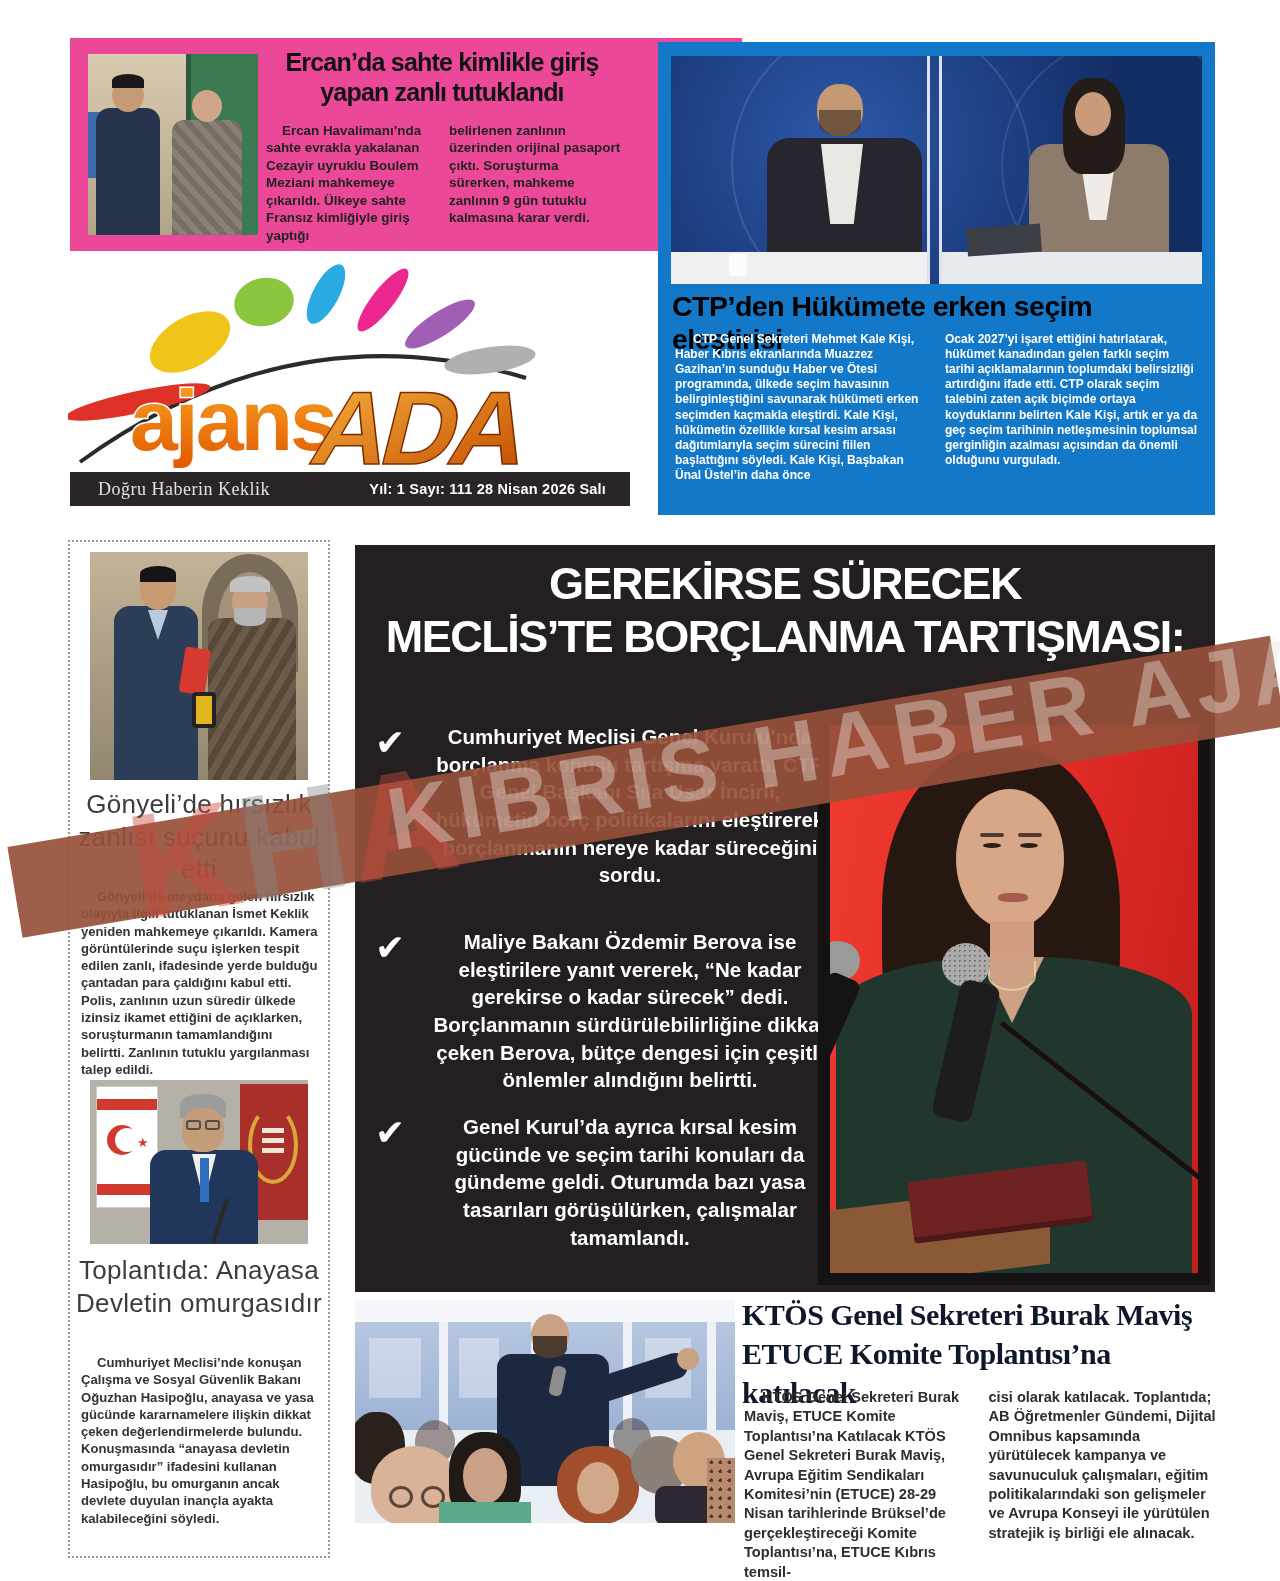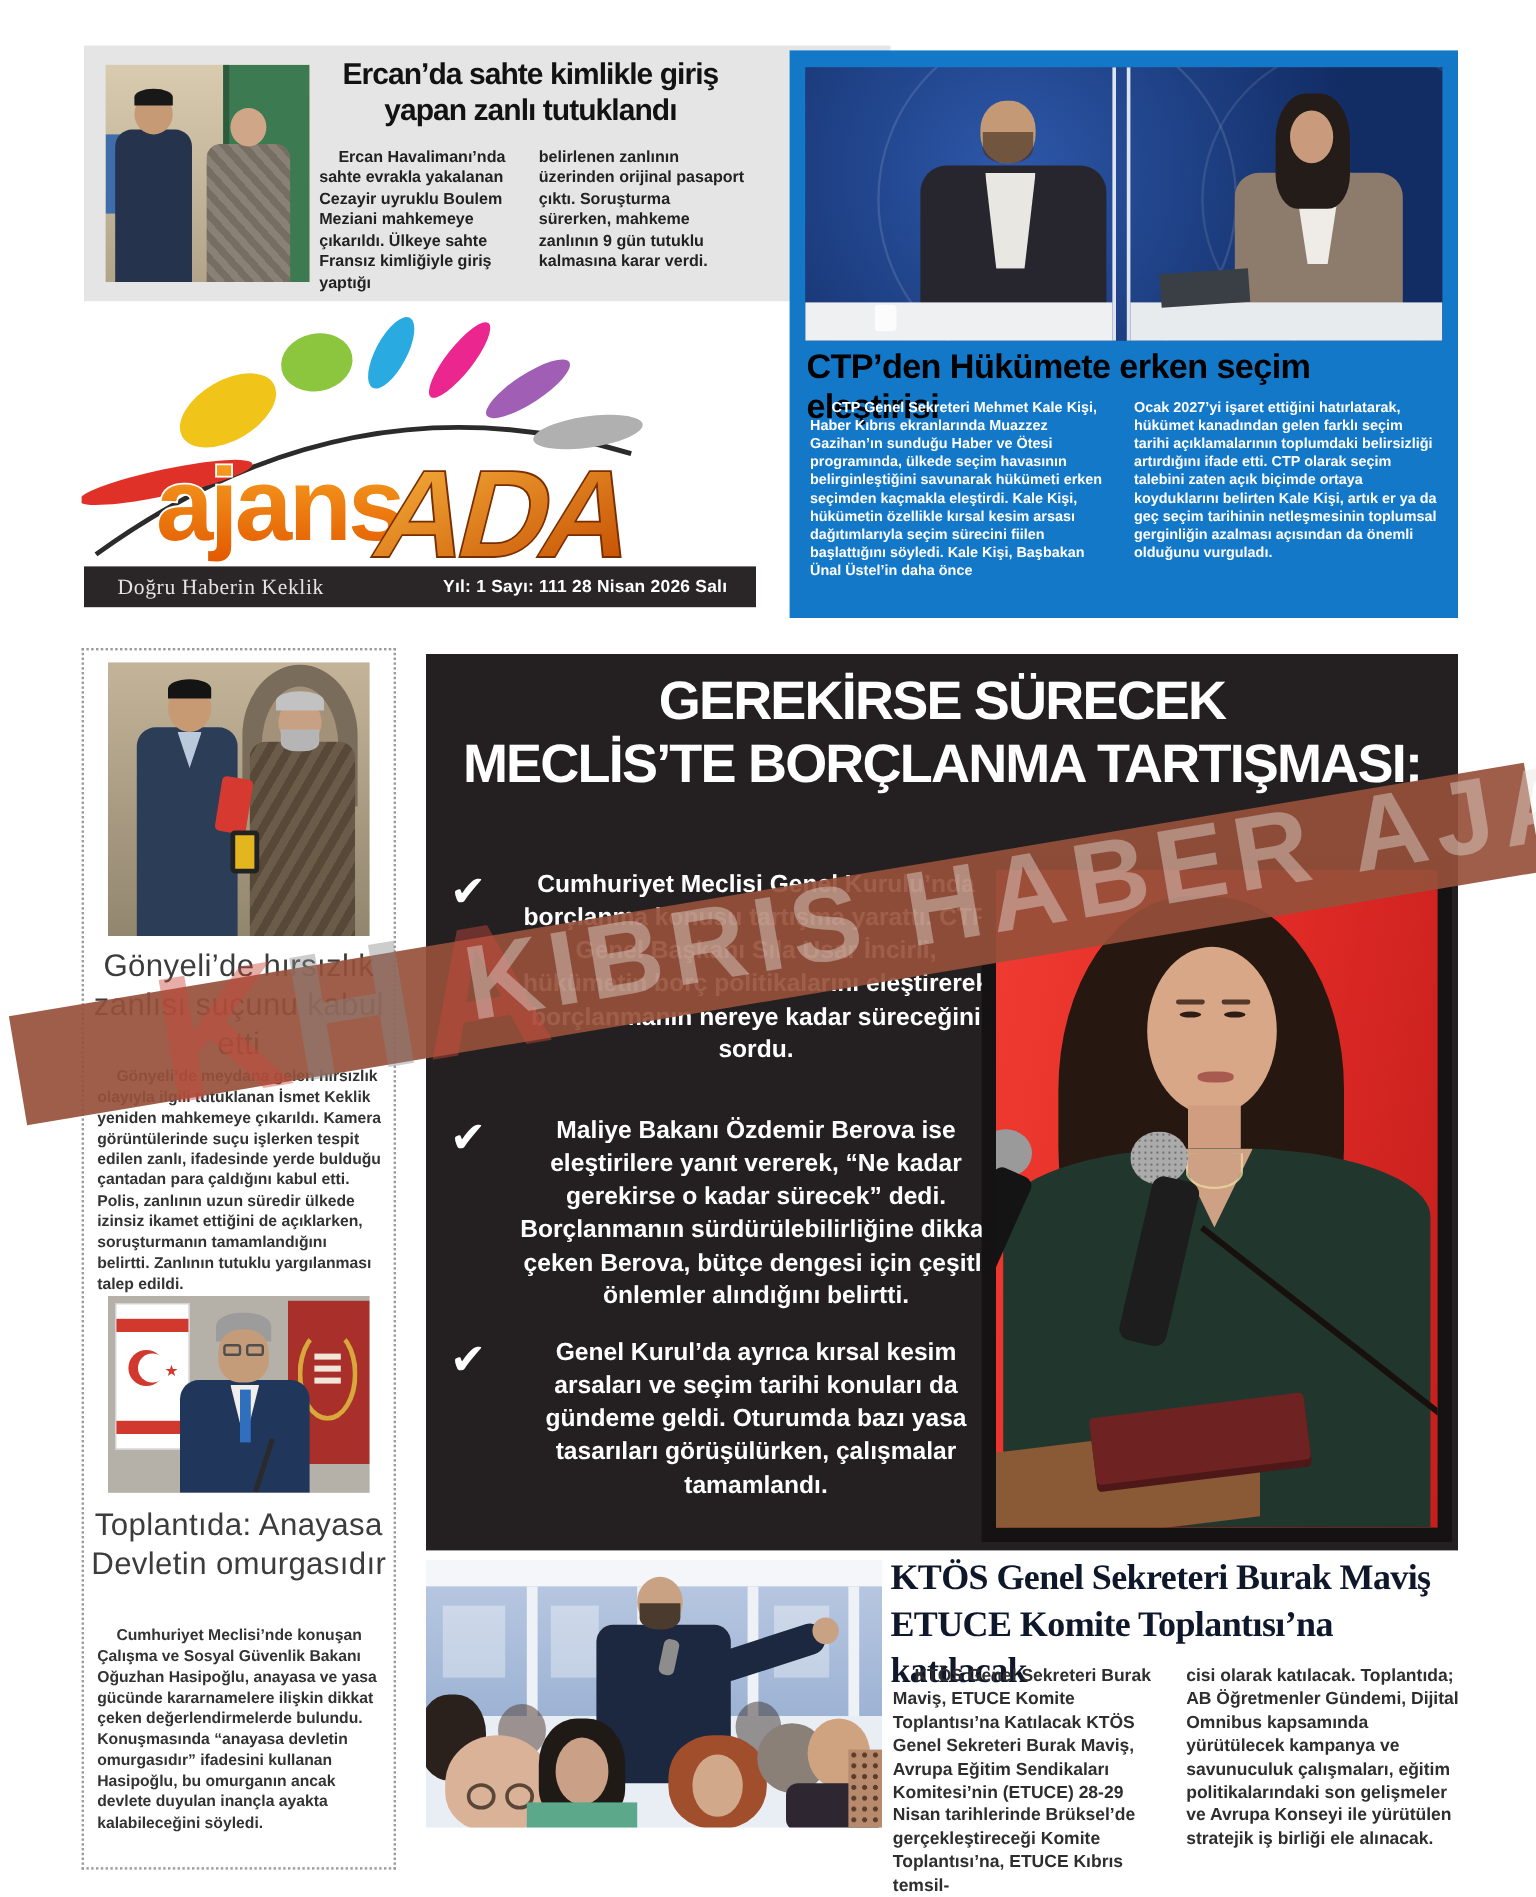--- a/index.html
+++ b/index.html
@@ -3,21 +3,21 @@
 <meta charset="utf-8">
 <style>
   * { margin:0; padding:0; box-sizing:border-box; }
   html,body { background:#ffffff; }
   body { font-family:"Liberation Sans", sans-serif; }
   .page { position:relative; width:1280px; height:1581px; background:#fff; overflow:hidden; margin:0 auto; }
   .abs { position:absolute; }
   .s { position:absolute; }
 
   
-  .ercan-box { left:70px; top:38px; width:672px; height:213px; background:#e5e5e5; }
+  .ercan-box { left:70px; top:38px; width:672px; height:213px; background:#ec4899; }
   .ercan-photo { left:18px; top:16px; width:170px; height:181px; overflow:hidden; background:linear-gradient(#d8cbb0,#b2a489); }
   .ercan-headline { left:194px; top:10px; width:356px; text-align:center; font-size:25px; font-weight:800; letter-spacing:-0.8px; line-height:1.18; color:#121212; }
   .ercan-cols { left:196px; top:84px; width:356px; display:flex; gap:11px; }
   .ercan-cols p { width:172px; font-size:13.4px; font-weight:bold; line-height:1.3; color:#222; }
   .ercan-cols p.first { text-indent:16px; }
 
   
   .logo-wrap { left:68px; top:250px; width:480px; height:220px; }
   .dateline { left:70px; top:472px; width:560px; height:34px; background:#2a2526; display:flex; align-items:center; justify-content:space-between; padding:0 24px 0 28px; }
   .tagline { font-family:"Liberation Serif", serif; font-size:18px; color:#e4e2e2; letter-spacing:0.5px; }
@@ -305,21 +305,21 @@
     <div class="bullet b1">
       <span class="check">✔</span>
       <p>Cumhuriyet Meclisi Genel Kurulu’nda borçlanma konusu tartışma yarattı. CTP Genel Başkanı Sıla Usar İncirli, hükümetin borç politikalarını eleştirerek borçlanmanın nereye kadar süreceğini sordu.</p>
     </div>
     <div class="bullet b2">
       <span class="check">✔</span>
       <p>Maliye Bakanı Özdemir Berova ise eleştirilere yanıt vererek, “Ne kadar gerekirse o kadar sürecek” dedi. Borçlanmanın sürdürülebilirliğine dikkat çeken Berova, bütçe dengesi için çeşitli önlemler alındığını belirtti.</p>
     </div>
     <div class="bullet b3">
       <span class="check">✔</span>
-      <p>Genel Kurul’da ayrıca kırsal kesim arsaları ve seçim tarihi konuları da gündeme geldi. Oturumda bazı yasa tasarıları görüşülürken, çalışmalar tamamlandı.</p>
+      <p>Genel Kurul’da ayrıca kırsal kesim gücünde ve seçim tarihi konuları da gündeme geldi. Oturumda bazı yasa tasarıları görüşülürken, çalışmalar tamamlandı.</p>
     </div>
 
     <div class="s speaker-frame">
       <div class="speaker-photo" aria-hidden="true">
         <div class="s sp-hair"></div>
         <div class="s sp-face"></div>
         <div class="s sp-brow"></div>
         <div class="s sp-eye"></div>
         <div class="s sp-lips"></div>
         <div class="s sp-neck"></div>

